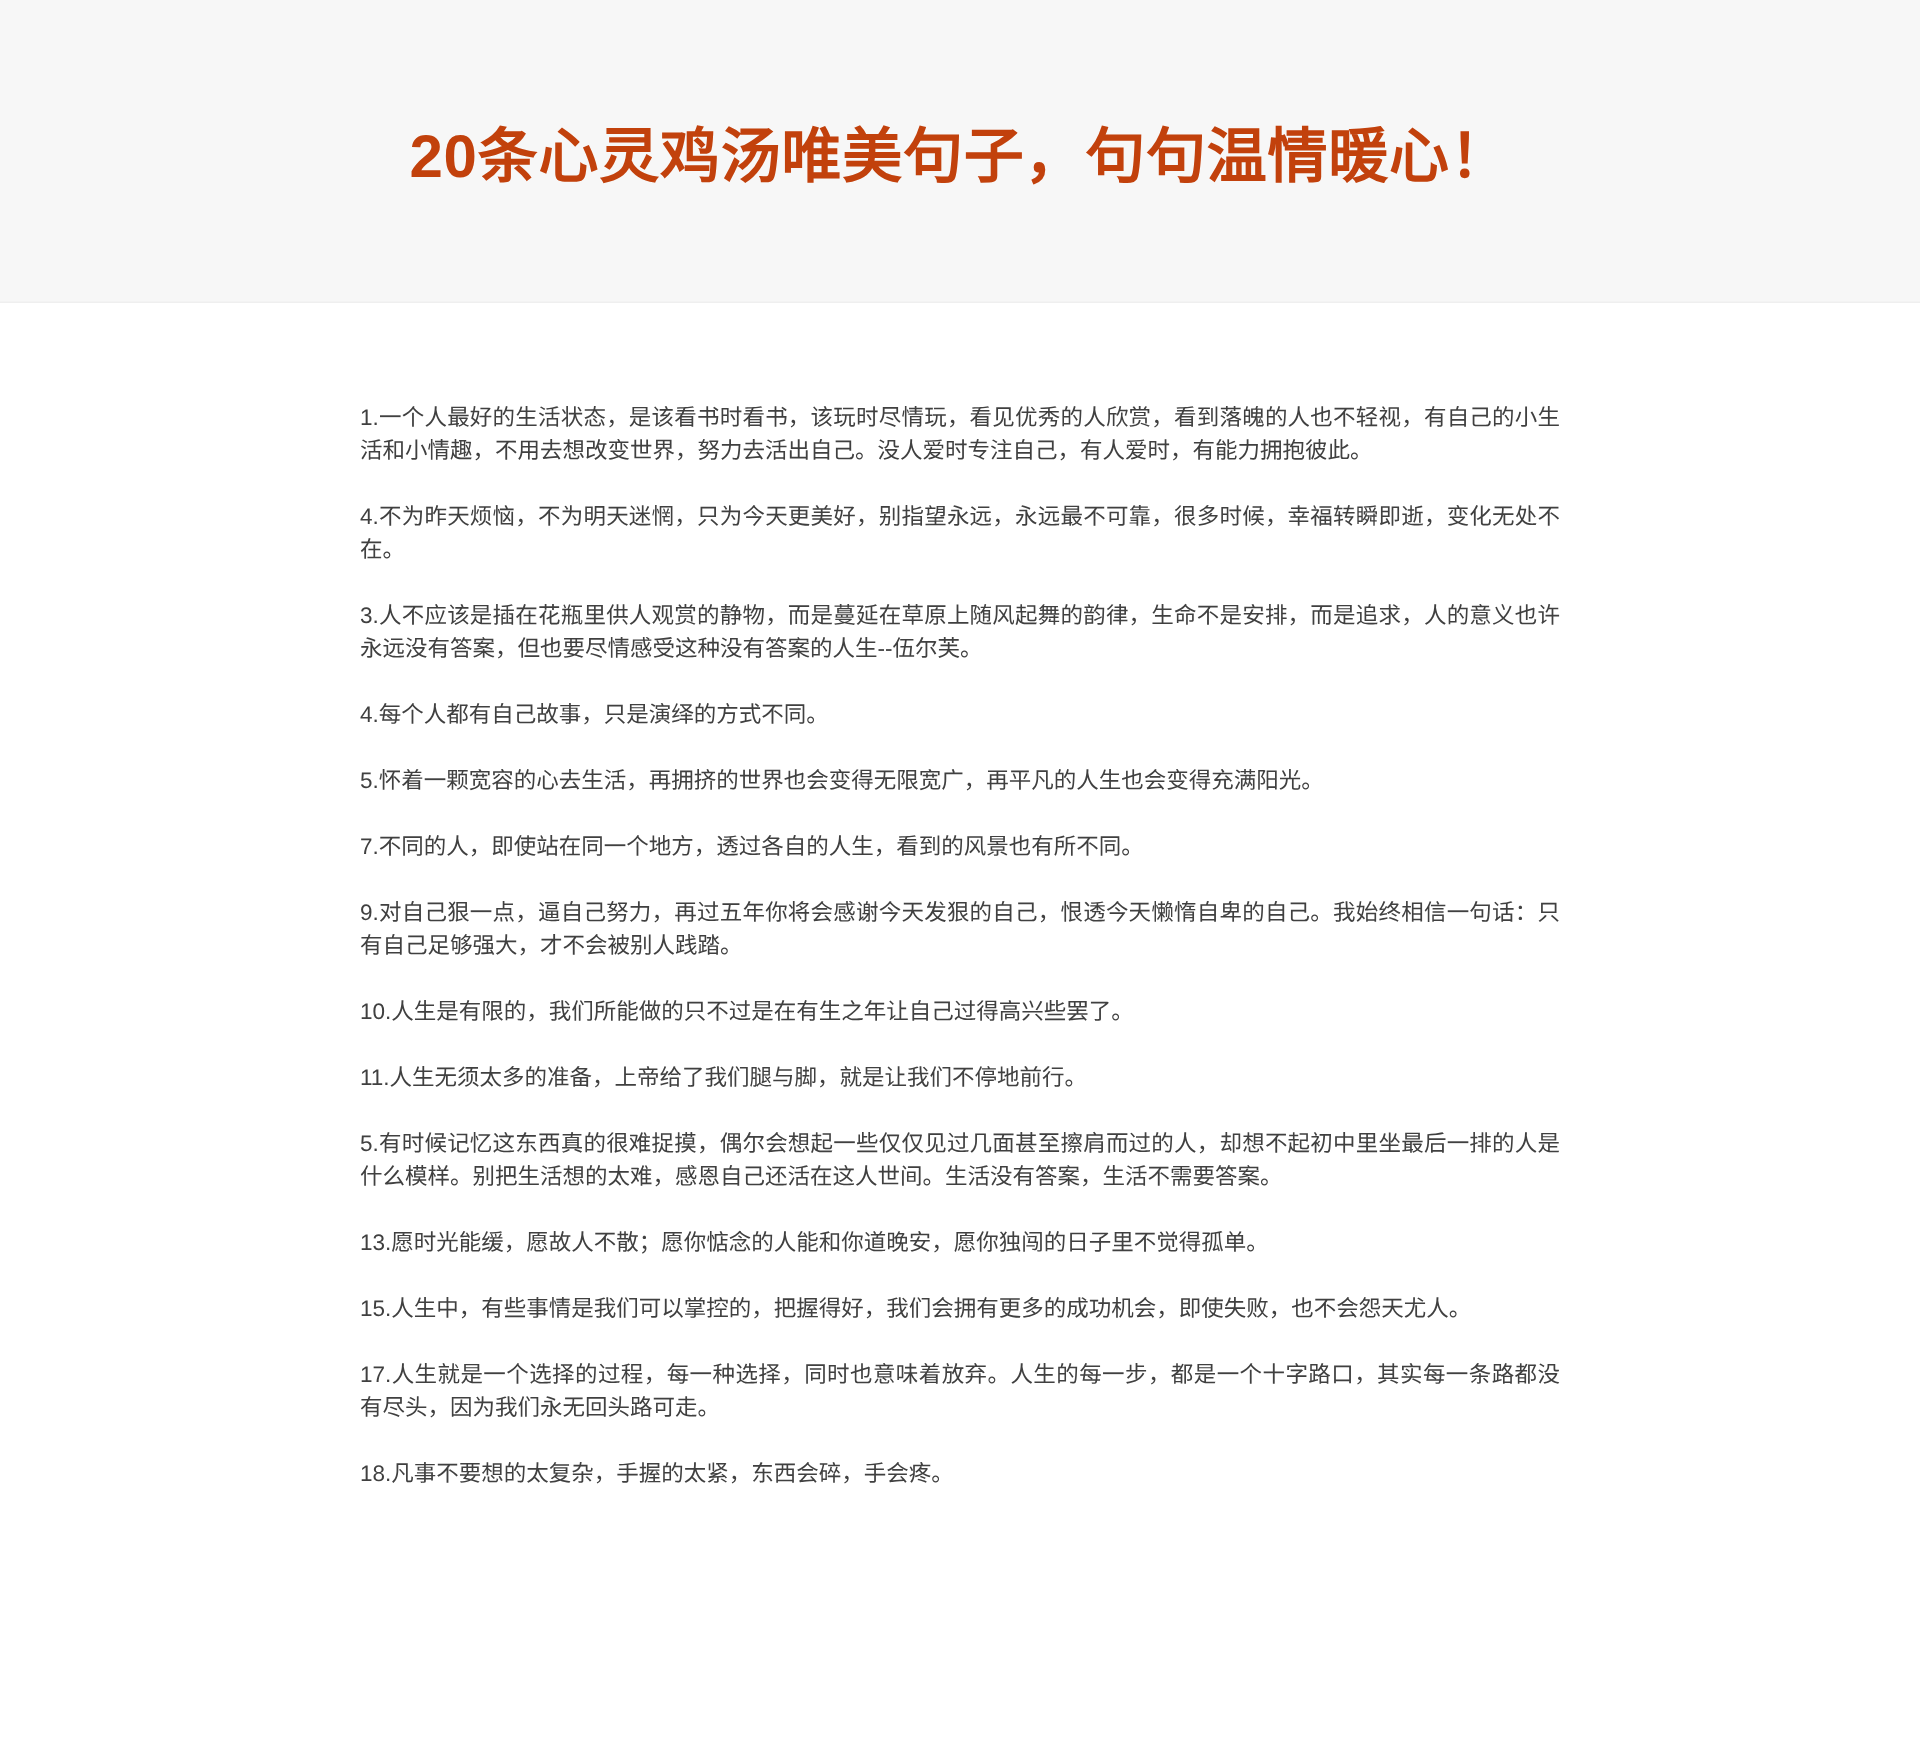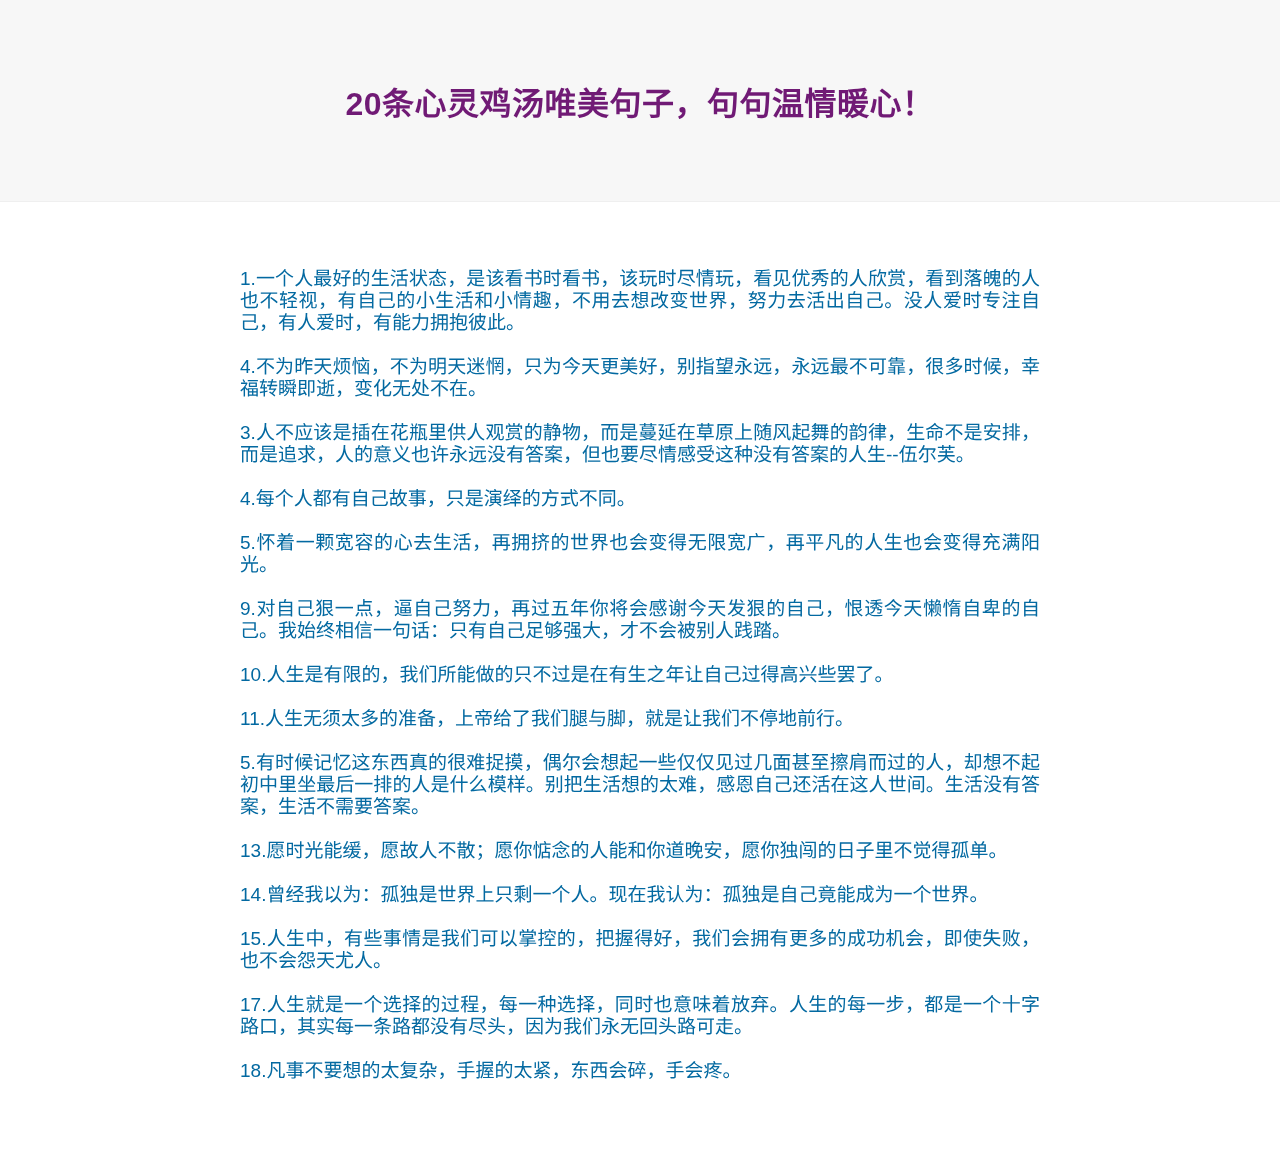--- a/index.html
+++ b/index.html
@@ -18,56 +18,56 @@
     height: 202px;
     background: #f7f7f7;
     border-bottom: 1px solid #efefef;
     display: flex;
     align-items: center;
     justify-content: center;
     box-sizing: border-box;
   }
   .page-title {
     margin: 0;
-    font-size: 32px;
+    font-size: 40px;
     font-weight: 700;
-    color: #701a75;
+    color: #c2410c;
     letter-spacing: 0.5px;
     text-align: center;
   }
   .article-content {
     width: 800px;
     margin: 0 auto;
     padding-top: 66px;
     box-sizing: border-box;
   }
   .article-content p {
     margin: 0 0 22px 0;
-    font-size: 19px;
+    font-size: 15px;
     line-height: 22px;
-    color: #0369a1;
+    color: #404040;
     text-align: justify;
     word-break: break-all;
   }
 </style>
 </head>
 <body>
 
 <header class="page-header">
   <h1 class="page-title">20条心灵鸡汤唯美句子，句句温情暖心！</h1>
 </header>
 
 <main class="article-content">
   <p>1.一个人最好的生活状态，是该看书时看书，该玩时尽情玩，看见优秀的人欣赏，看到落魄的人也不轻视，有自己的小生活和小情趣，不用去想改变世界，努力去活出自己。没人爱时专注自己，有人爱时，有能力拥抱彼此。</p>
   <p>4.不为昨天烦恼，不为明天迷惘，只为今天更美好，别指望永远，永远最不可靠，很多时候，幸福转瞬即逝，变化无处不在。</p>
   <p>3.人不应该是插在花瓶里供人观赏的静物，而是蔓延在草原上随风起舞的韵律，生命不是安排，而是追求，人的意义也许永远没有答案，但也要尽情感受这种没有答案的人生--伍尔芙。</p>
   <p>4.每个人都有自己故事，只是演绎的方式不同。</p>
   <p>5.怀着一颗宽容的心去生活，再拥挤的世界也会变得无限宽广，再平凡的人生也会变得充满阳光。</p>
+  <p>7.不同的人，即使站在同一个地方，透过各自的人生，看到的风景也有所不同。</p>
   <p>9.对自己狠一点，逼自己努力，再过五年你将会感谢今天发狠的自己，恨透今天懒惰自卑的自己。我始终相信一句话：只有自己足够强大，才不会被别人践踏。</p>
   <p>10.人生是有限的，我们所能做的只不过是在有生之年让自己过得高兴些罢了。</p>
   <p>11.人生无须太多的准备，上帝给了我们腿与脚，就是让我们不停地前行。</p>
   <p>5.有时候记忆这东西真的很难捉摸，偶尔会想起一些仅仅见过几面甚至擦肩而过的人，却想不起初中里坐最后一排的人是什么模样。别把生活想的太难，感恩自己还活在这人世间。生活没有答案，生活不需要答案。</p>
   <p>13.愿时光能缓，愿故人不散；愿你惦念的人能和你道晚安，愿你独闯的日子里不觉得孤单。</p>
-  <p>14.曾经我以为：孤独是世界上只剩一个人。现在我认为：孤独是自己竟能成为一个世界。</p>
   <p>15.人生中，有些事情是我们可以掌控的，把握得好，我们会拥有更多的成功机会，即使失败，也不会怨天尤人。</p>
   <p>17.人生就是一个选择的过程，每一种选择，同时也意味着放弃。人生的每一步，都是一个十字路口，其实每一条路都没有尽头，因为我们永无回头路可走。</p>
   <p>18.凡事不要想的太复杂，手握的太紧，东西会碎，手会疼。</p>
 </main>
 
 </body></html>

